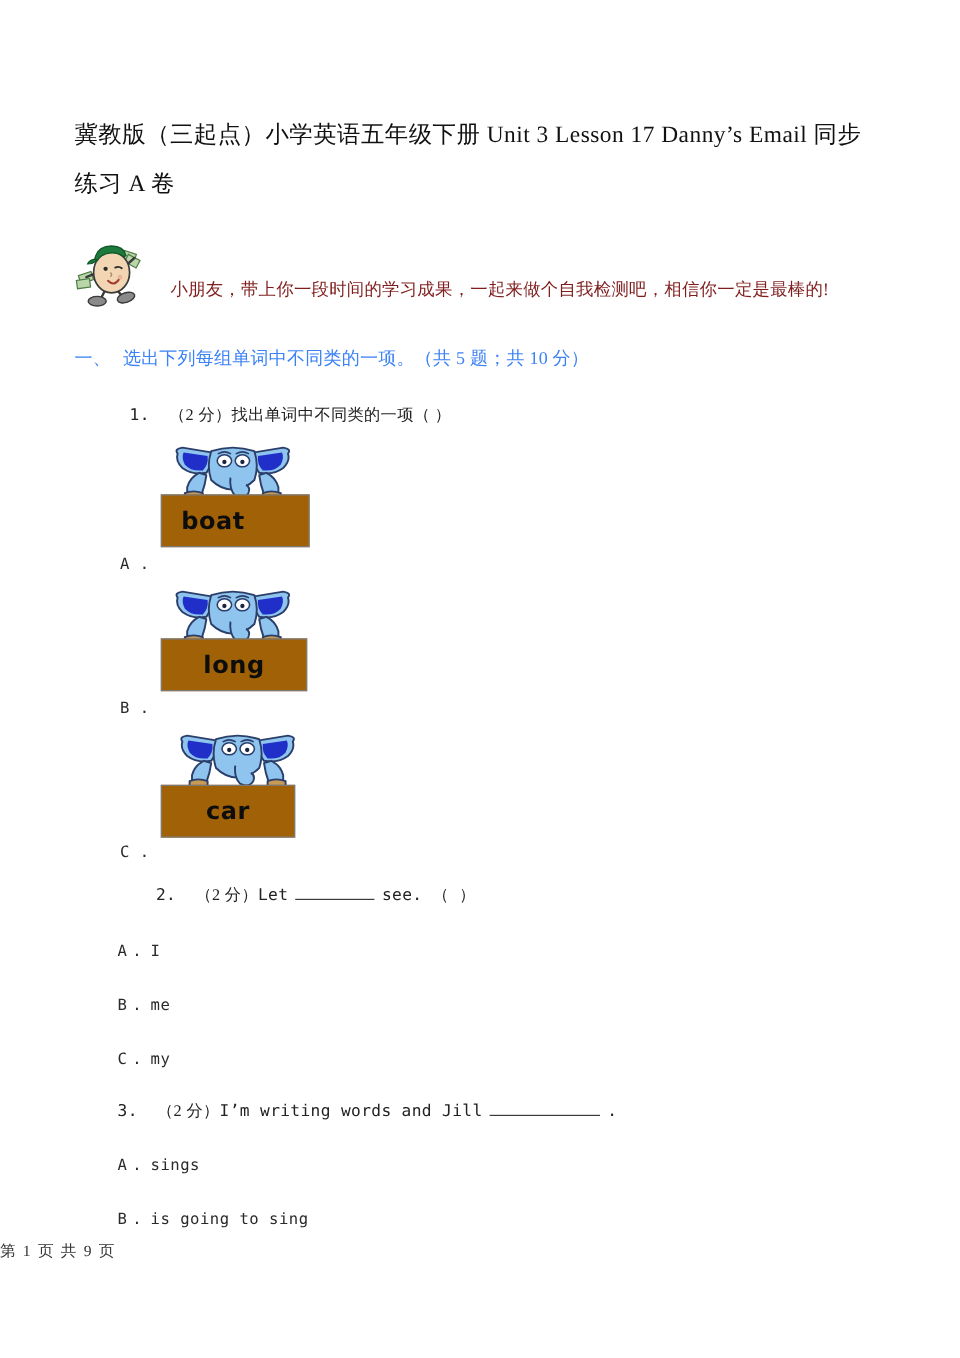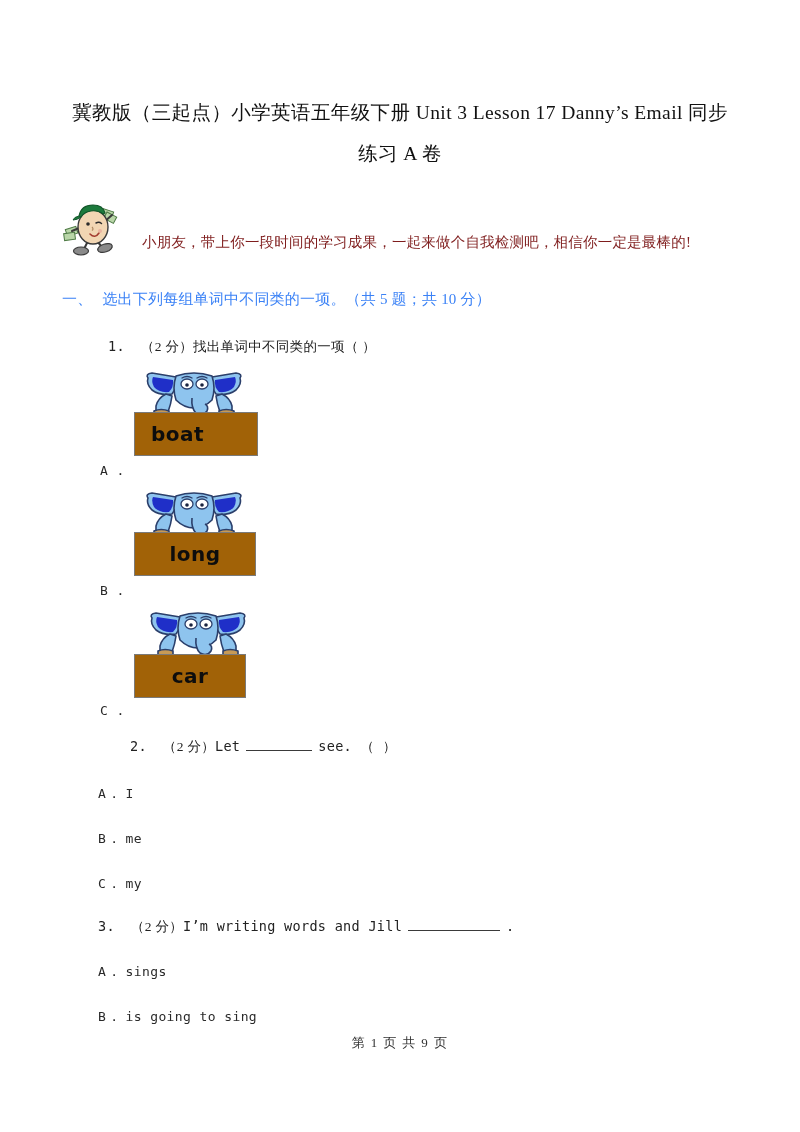--- a/index.html
+++ b/index.html
@@ -21,21 +21,21 @@
     width: 800px;
     height: 1132px;
   }
 
   
   .doc-title {
     position: absolute;
     left: 62px;
     top: 92px;
     width: 676px;
-    text-align: center;
+    text-align: left;
     font-size: 19.5px;
     line-height: 41px;
     letter-spacing: 0.4px;
     color: #111111;
     font-family: "Liberation Serif", "DejaVu Serif", serif;
   }
 
   
   .intro-row {
     position: absolute;
@@ -154,21 +154,21 @@
   }
   .word-left  { left: 16px; }
   .word-center{ left: 0; width: 100%; text-align: center; }
 
   
   .footer {
     position: absolute;
     left: 0px;
     top: 1034px;
     width: 800px;
-    text-align: center;
+    text-align: left;
     font-size: 13px;
     color: #333333;
     letter-spacing: 1.4px;
     font-family: "Liberation Serif", "DejaVu Serif", serif;
   }
 </style>
 </head>
 <body>
 
 <div class="page">

